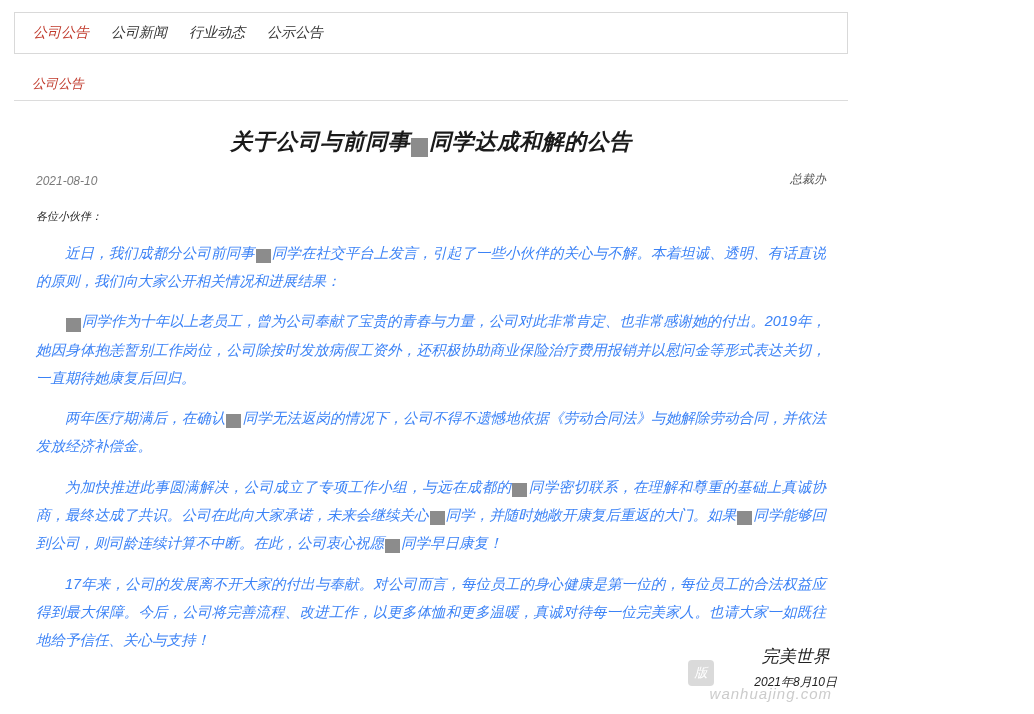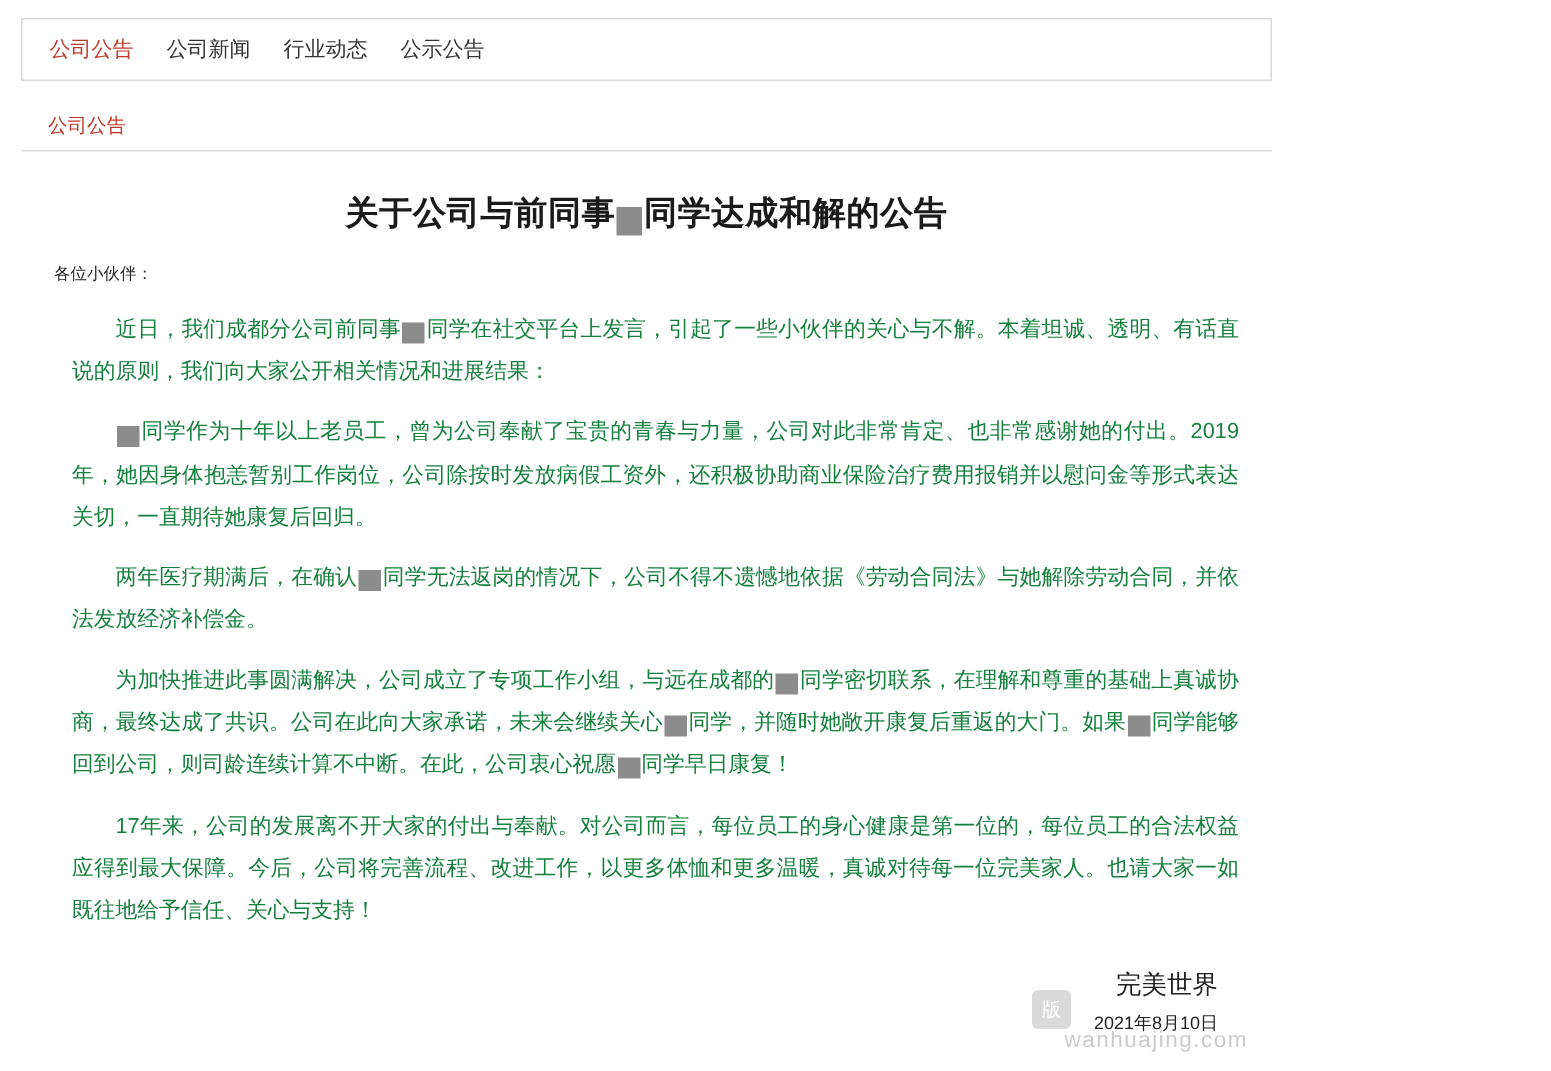--- a/index.html
+++ b/index.html
@@ -13,20 +13,21 @@
     font-family: "Liberation Sans", sans-serif;
     color: #333333;
     overflow: hidden;
   }
   .page {
     width: 862px;
     height: 714px;
     position: relative;
     box-sizing: border-box;
     padding: 12px 14px 0 14px;
+    font-style: italic;
   }
   
   .navbar {
     border: 1px solid #d9d9d9;
     height: 42px;
     display: flex;
     align-items: center;
     padding: 0 18px;
     box-sizing: border-box;
     background: #ffffff;
@@ -91,31 +92,31 @@
   .meta-dept { color: #555555; font-size: 12px; }
   .salutation {
     font-size: 11px;
     color: #222222;
     margin-top: 16px;
     line-height: 1.9;
   }
   p.body-text {
     font-size: 14.5px;
     line-height: 1.95;
-    color: #15803d;
-    margin: 12px 0 0 12px;
+    color: #3b82f6;
+    margin: 12px 0 0 0;
     text-indent: 2em;
     text-align: justify;
   }
   
   .signature {
     position: absolute;
-    right: 50px;
+    right: 25px;
     bottom: 22px;
-    text-align: right;
+    text-align: center;
     line-height: 1.7;
   }
   .sig-name {
     font-size: 17px;
     color: #222222;
     font-weight: 500;
   }
   .sig-date {
     font-size: 12px;
     color: #222222;
@@ -162,20 +163,24 @@
   </div>
 
   <div class="article">
 
     <h1 class="article-title">
       <span>关于公司与前同事</span>
       <span class="redact title-r"></span>
       <span>同学达成和解的公告</span>
     </h1>
 
+    <div class="meta-row">
+      <span class="meta-date">2021-08-10</span>
+      <span class="meta-dept">总裁办</span>
+    </div>
 
     <div class="salutation">各位小伙伴：</div>
 
     <div id="paragraphs">
         <p class="body-text"><span>近日，我们成都分公司前同事</span><span class="redact body-r"></span><span>同学在社交平台上发言，引起了一些小伙伴的关心与不解。本着坦诚、透明、有话直说的原则，我们向大家公开相关情况和进展结果：</span></p>
         <p class="body-text"><span class="redact body-r"></span><span>同学作为十年以上老员工，曾为公司奉献了宝贵的青春与力量，公司对此非常肯定、也非常感谢她的付出。2019年，她因身体抱恙暂别工作岗位，公司除按时发放病假工资外，还积极协助商业保险治疗费用报销并以慰问金等形式表达关切，一直期待她康复后回归。</span></p>
         <p class="body-text"><span>两年医疗期满后，在确认</span><span class="redact body-r"></span><span>同学无法返岗的情况下，公司不得不遗憾地依据《劳动合同法》与她解除劳动合同，并依法发放经济补偿金。</span></p>
         <p class="body-text"><span>为加快推进此事圆满解决，公司成立了专项工作小组，与远在成都的</span><span class="redact body-r"></span><span>同学密切联系，在理解和尊重的基础上真诚协商，最终达成了共识。公司在此向大家承诺，未来会继续关心</span><span class="redact body-r"></span><span>同学，并随时她敞开康复后重返的大门。如果</span><span class="redact body-r"></span><span>同学能够回到公司，则司龄连续计算不中断。在此，公司衷心祝愿</span><span class="redact body-r"></span><span>同学早日康复！</span></p>
         <p class="body-text"><span>17年来，公司的发展离不开大家的付出与奉献。对公司而言，每位员工的身心健康是第一位的，每位员工的合法权益应得到最大保障。今后，公司将完善流程、改进工作，以更多体恤和更多温暖，真诚对待每一位完美家人。也请大家一如既往地给予信任、关心与支持！</span></p>
       </div>

